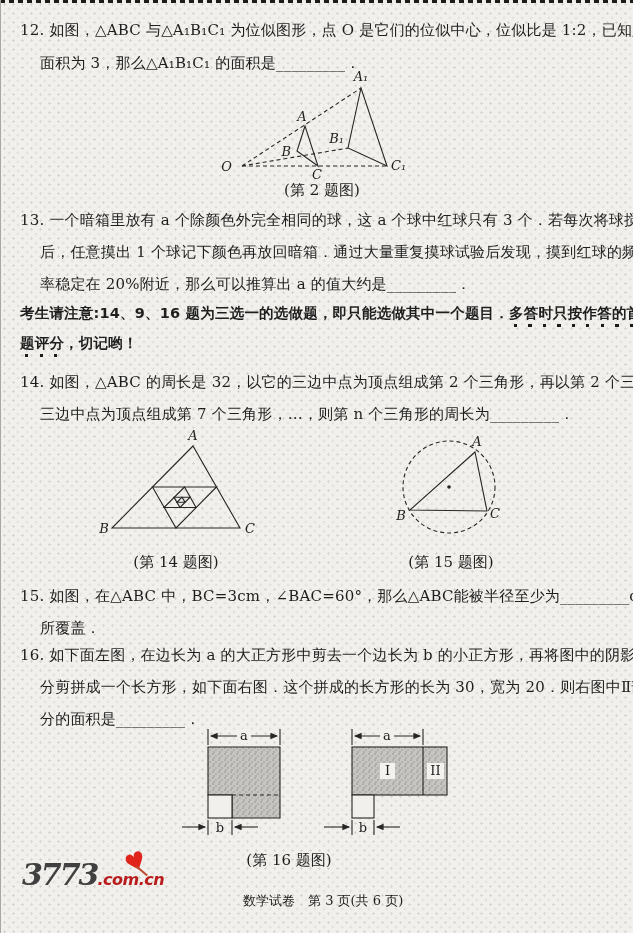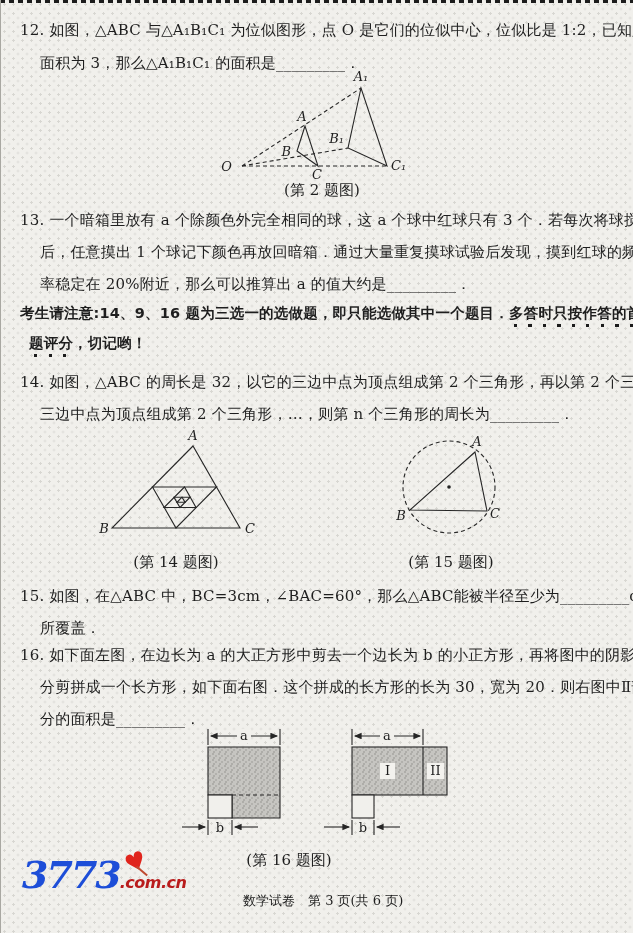--- a/index.html
+++ b/index.html
@@ -43,22 +43,22 @@
   svg text{
     font-family:"DejaVu Serif","Liberation Serif",serif;
     font-size:13px;font-style:italic;fill:#1e1e1e;
   }
   svg .cap-txt{font-style:normal;}
   .stroke{stroke:#262626;stroke-width:1.1;fill:none;}
   .dash{stroke-dasharray:4 3;}
   .footer-logo{position:absolute;left:22px;top:858px;width:180px;height:64px;}
   .logo-number{
     font-family:"DejaVu Serif","Liberation Serif",serif;
-    font-style:italic;font-weight:bold;font-size:38px;line-height:34px;
-    color:#1d4ed8;letter-spacing:-2px;text-align:center;
+    font-style:italic;font-weight:bold;font-size:30px;line-height:34px;
+    color:#404040;letter-spacing:-2px;text-align:center;
   }
   .logo-domain{
     font-family:"DejaVu Sans","Liberation Sans",sans-serif;
     font-style:italic;font-weight:bold;font-size:16px;color:#b91c1c;letter-spacing:-0.5px;
   }
   .heart{
     position:absolute;left:103px;top:-10px;font-size:24px;color:#e0241c;
     transform:rotate(-22deg);font-style:normal;
   }
   .heart-stem{
@@ -95,24 +95,24 @@
   <text x="169" y="75" text-anchor="end">B₁</text>
   <text x="216" y="102" text-anchor="start">C₁</text>
 </svg>
 <div class="fig-caption" style="left:257px;top:181px;">(第 2 题图)</div>
 
 <div class="tline" style="left:20px;top:211px;">13. 一个暗箱里放有 a 个除颜色外完全相同的球，这 a 个球中红球只有 3 个．若每次将球搅匀</div>
 <div class="tline" style="left:40px;top:243px;">后，任意摸出 1 个球记下颜色再放回暗箱．通过大量重复摸球试验后发现，摸到红球的频</div>
 <div class="tline" style="left:40px;top:275px;">率稳定在 20%附近，那么可以推算出 a 的值大约是_________．</div>
 
 <div class="tline bold-sans" style="left:20px;top:304px;"><span>考生请注意:14、9、16 题为三选一的选做题，即只能选做其中一个题目．</span><span class="emph">多答时只按作答的首</span></div>
-<div class="tline bold-sans" style="left:29px;top:334px;"><span class="emph">题评分</span><span>，切记哟！</span></div>
+<div class="tline bold-sans" style="left:20px;top:334px;"><span class="emph">题评分</span><span>，切记哟！</span></div>
 
 <div class="tline" style="left:20px;top:373px;">14. 如图，△ABC 的周长是 32，以它的三边中点为顶点组成第 2 个三角形，再以第 2 个三角形的</div>
-<div class="tline" style="left:40px;top:405px;">三边中点为顶点组成第 2 个三角形，…，则第 n 个三角形的周长为_________．</div>
+<div class="tline" style="left:40px;top:405px;">三边中点为顶点组成第 7 个三角形，…，则第 n 个三角形的周长为_________．</div>
 
 <svg class="fig" style="left:90px;top:428px;" width="180" height="114" viewBox="0 0 180 114">
   <polygon class="stroke" points="103,18 22,100 150,100"></polygon>
   <polygon class="stroke" points="62.5,59 126.5,59 86,100"></polygon>
   <polygon class="stroke" points="94.5,59 74,79.5 106,79.5"></polygon>
   <polygon class="stroke" points="84,69.2 100,69.2 90,79.5"></polygon>
   <polygon class="stroke" points="92,69.2 87,74.3 95,74.3"></polygon>
   <text x="103" y="12" text-anchor="middle">A</text>
   <text x="14" y="105" text-anchor="middle">B</text>
   <text x="160" y="105" text-anchor="middle">C</text>

